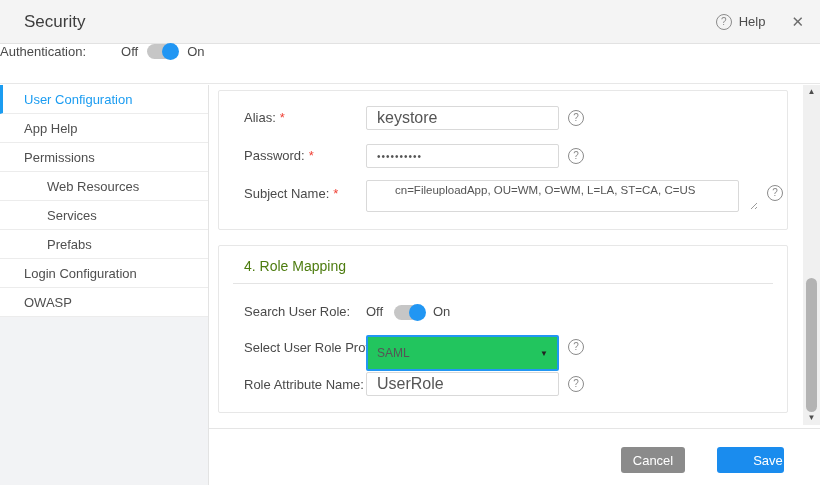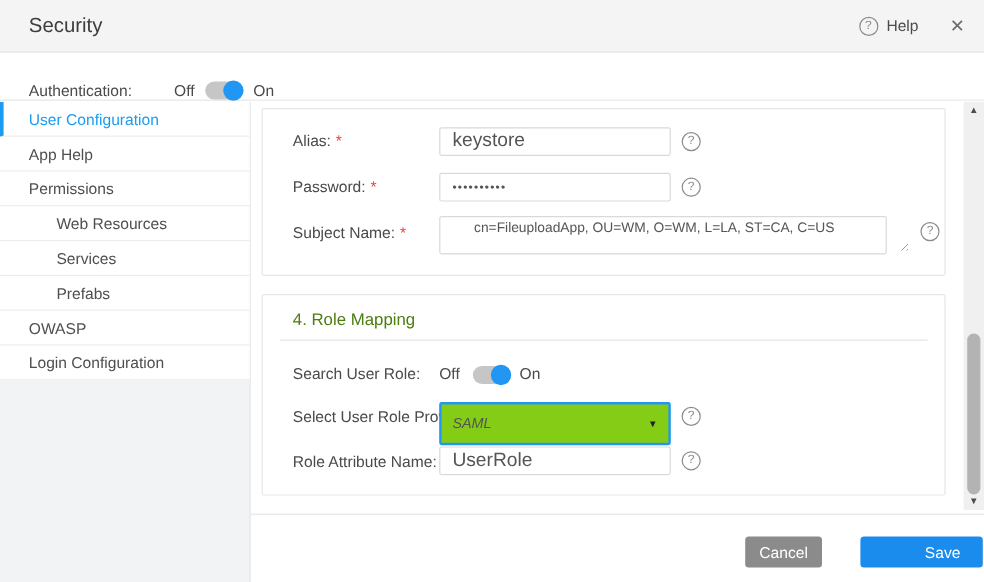--- a/index.html
+++ b/index.html
@@ -21,21 +21,21 @@
     width: 16px; height: 16px; border: 1px solid #8b8b8b; border-radius: 50%;
     color: #8b8b8b; font-size: 10px; line-height: 14px; text-align: center;
     display: inline-block; flex: 0 0 auto;
   }
   .help-label { margin-left: 7px; color: #4c4c4c; }
   .close-x { margin-left: 26px; color: #6d6d6d; font-size: 15px; cursor: pointer; }
 
   
   .auth-bar {
     height: 40px; border-bottom: 1px solid #e7e7e7; background: #fff;
-    display: flex; align-items: flex-end; padding-left: 24px;
+    display: flex; align-items: flex-start; 
   }
   .auth-label { color: #4a4a4a; }
   .tog-off { margin-left: 35px; color: #4a4a4a; }
   .tog-on { color: #4a4a4a; }
 
   
   .toggle {
     position: relative; width: 31px; height: 15px; margin: 0 9px;
     background: #c6c6c6; border-radius: 8px; flex: 0 0 auto; cursor: pointer;
   }
@@ -85,35 +85,34 @@
     background: repeating-linear-gradient(135deg, transparent 0 2px, #9a9a9a 2px 3px);
     clip-path: polygon(100% 0, 100% 100%, 0 100%);
   }
   .helpq { position: absolute; cursor: pointer; }
 
   .sec-heading { position: absolute; left: 25px; top: 12px; font-size: 14px; color: #4d7c0f; }
   .sec-divider { position: absolute; left: 14px; right: 14px; top: 37px; border-top: 1px solid #e4e4e4; }
 
   .dropdown {
     position: absolute; left: 147px; top: 89px; width: 193px; height: 25px;
-    border: 2px solid #2196f3; border-radius: 2px; background: #84cc16;
+    border: 2px solid #2196f3; border-radius: 2px; background: #22c55e;
     display: flex; align-items: center; padding: 16px 9px; font-size: 12px; color: #555;
     cursor: pointer;
-    font-style: italic;
   }
   .dd-arrow { margin-left: auto; font-size: 8px; color: #222; }
 
   
   .footer-divider { position: absolute; left: 0; right: 0; top: 344px; border-top: 1px solid #e5e5e5; }
   .btn {
     position: absolute; top: 363px; height: 26px; border: none; border-radius: 3px;
     color: #fff; font-size: 13px; font-family: inherit; cursor: pointer;
   }
   .btn-cancel { left: 412px; width: 64px; background: #8b8b8b; }
-  .btn-save { left: 508px; width: 102px; background: #1a8cee; padding-left: 35px; }
+  .btn-save { left: 508px; width: 67px; background: #1a8cee; padding-left: 35px; }
 
   
   .scrollbar {
     position: absolute; left: 594px; top: 1px; width: 17px; height: 340px;
     background: #f0f0f0;
   }
   .sb-arrow {
     position: absolute; left: 0; width: 17px; height: 14px;
     color: #4d4d4d; font-size: 8px; text-align: center; line-height: 14px; cursor: pointer;
   }
@@ -145,22 +144,22 @@
   <span class="tog-on">On</span>
 </div>
 
 <div class="sidebar">
   <div class="side-item active">User Configuration</div>
   <div class="side-item">App Help</div>
   <div class="side-item">Permissions</div>
   <div class="side-item sub">Web Resources</div>
   <div class="side-item sub">Services</div>
   <div class="side-item sub">Prefabs</div>
+  <div class="side-item">Login Configuration</div>
   <div class="side-item">OWASP</div>
-  <div class="side-item">Login Configuration</div>
 </div>
 
 <div class="content">
 
   <div class="panel panel1">
     <div class="flabel" style="top:19px">
       <span>Alias:</span><span class="req">*</span>
     </div>
     <input class="tbox" style="top: 15px;" value="keystore">
     <span class="qmark helpq" style="left:349px; top:19px">?</span>

